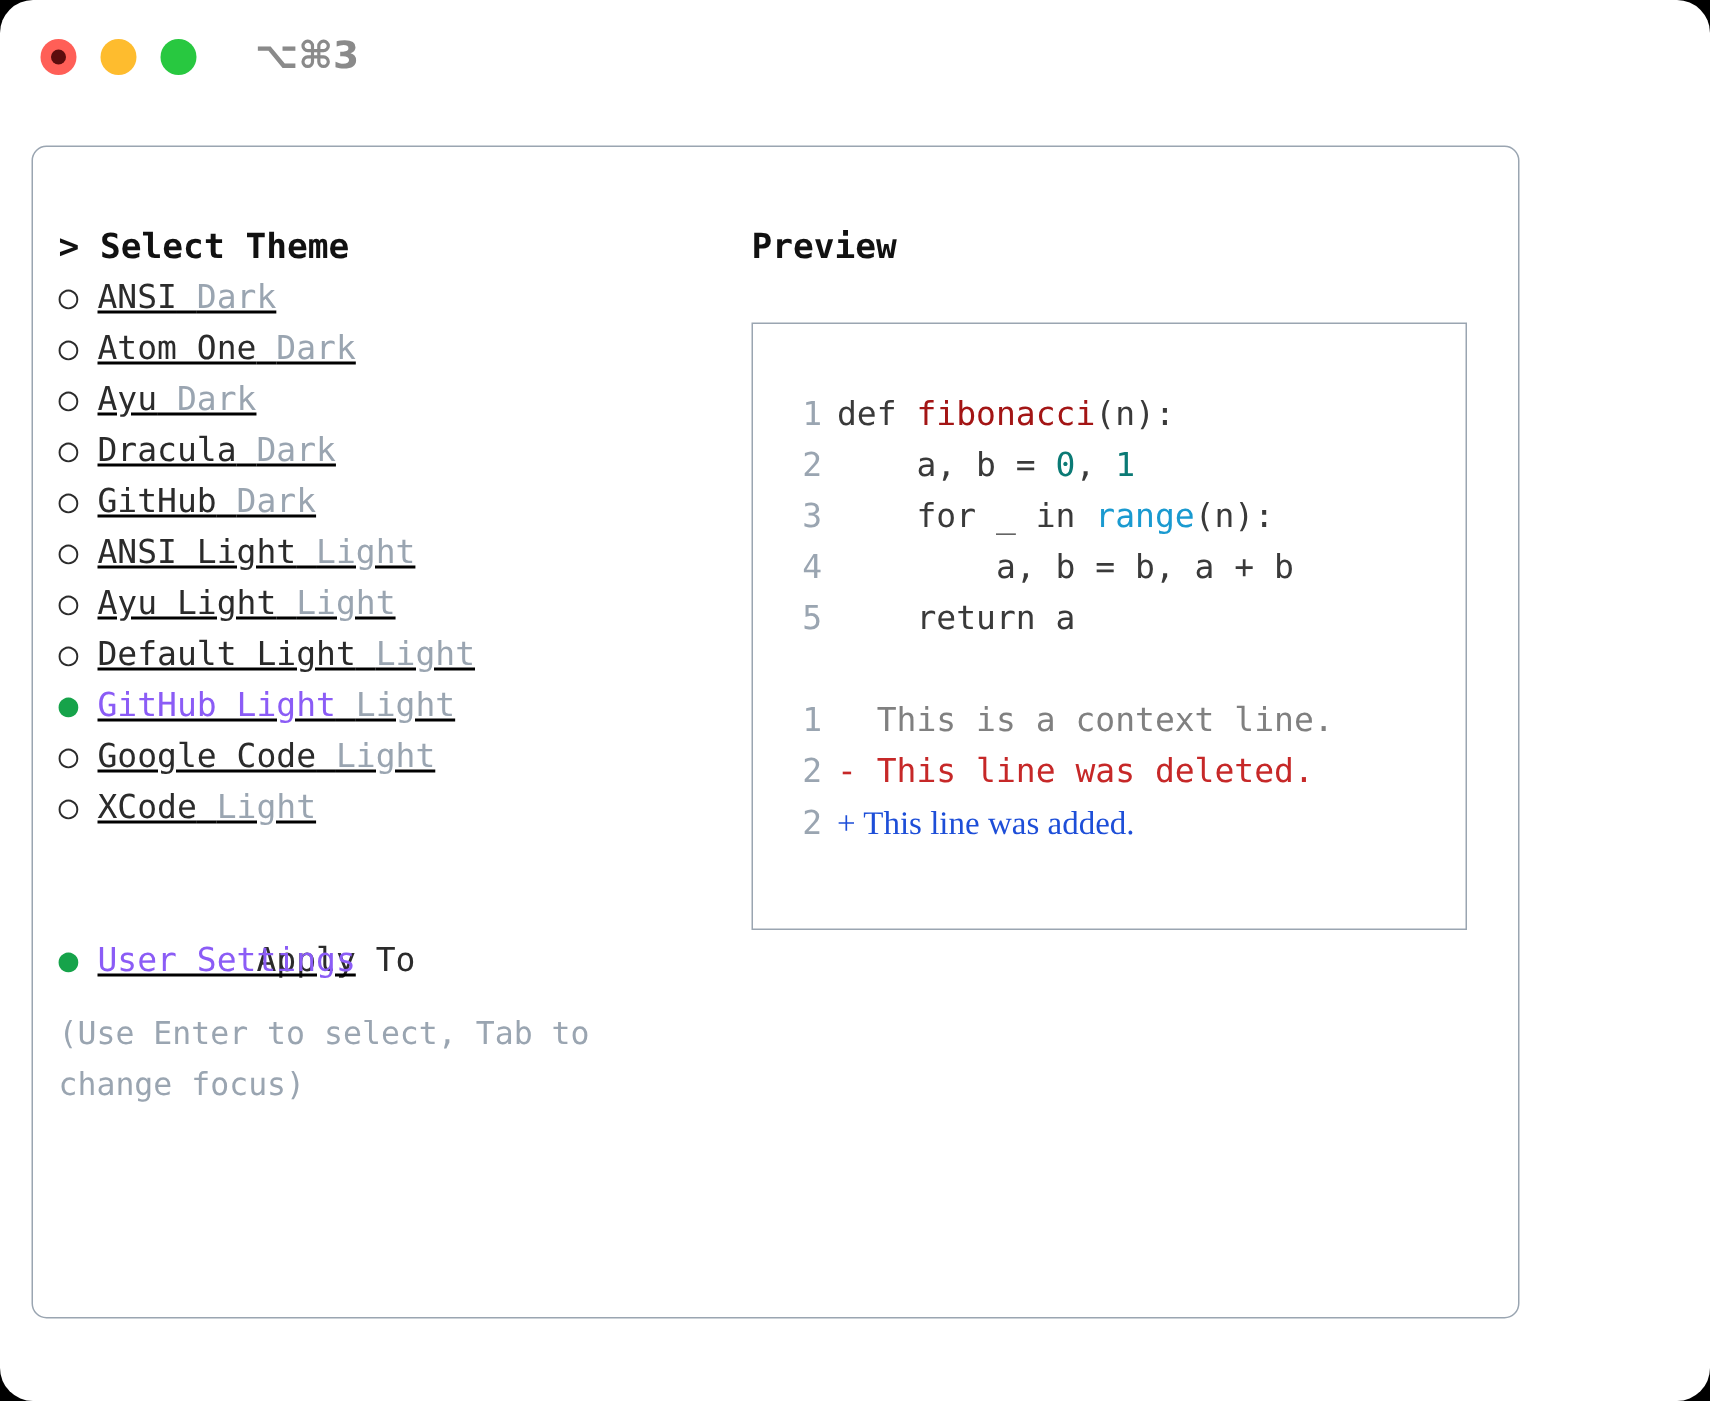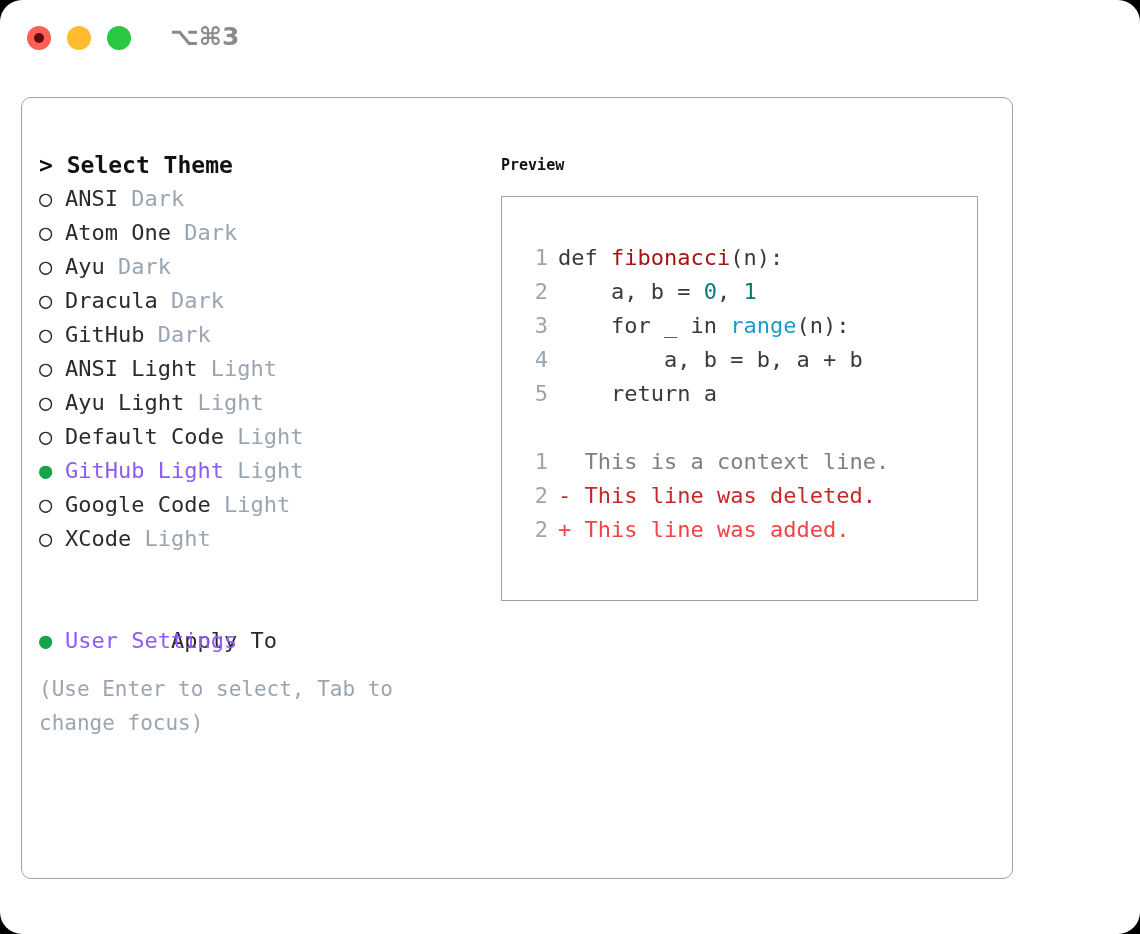--- a/index.html
+++ b/index.html
@@ -96,21 +96,21 @@
   }
 
   .section-title {
     font-size: 23px;
     font-weight: bold;
     color: #111111;
     line-height: 34px;
     white-space: pre;
   }
 
-  .list { margin: 0; padding: 0; }
+  .list { margin: 0; padding: 0; text-decoration: underline; }
 
   .row {
     display: block;
     font-size: 22px;
     line-height: 34px;
     height: 34px;
     white-space: pre;
     color: #2b2b2b;
   }
   .bullet {
@@ -130,28 +130,28 @@
     font-size: 21px;
     line-height: 34px;
     color: #9aa5b1;
     white-space: pre-wrap;
     width: 420px;
     margin-top: 14px;
   }
 
   
   .preview-title {
-    font-size: 15px;
+    font-size: 23px;
     font-weight: bold;
     color: #111111;
     line-height: 34px;
     white-space: pre;
   }
   .preview-box {
-    margin-top: 14px;
+    margin-top: 33px;
     width: 477px;
     height: 405px;
     border: 1.5px solid #9aa5b1;
     box-sizing: border-box;
     background: #ffffff;
     padding: 44px 12px 0 18px;
   }
   .code-line {
     font-size: 22px;
     line-height: 34px;
@@ -167,21 +167,21 @@
     margin-right: 10px;
   }
   .blank-code-line { height: 34px; display: block; }
 
   .tok-default { color: #3a3a3a; }
   .tok-func    { color: #a31515; }
   .tok-num     { color: #0b7a75; }
   .tok-builtin { color: #1a9ad0; }
   .tok-ctx     { color: #808080; }
   .tok-del     { color: #c62828; }
-  .tok-add     { color: #ef4444; }
+  .tok-add     { color: #1d4ed8; font-family: Liberation Serif, serif; }
 </style>
 </head>
 <body>
 
 <div class="window">
 
   <div class="titlebar">
     <div class="lights">
       <span class="light red"></span>
       <span class="light yellow"></span>
@@ -195,21 +195,21 @@
     <div class="col-left">
       <div class="section-title">&gt; Select Theme</div>
       <div class="list" id="theme-list">
           <div class="row"><span class="bullet">○</span><span class="name">ANSI</span><span> </span><span class="variant">Dark</span></div>
           <div class="row"><span class="bullet">○</span><span class="name">Atom One</span><span> </span><span class="variant">Dark</span></div>
           <div class="row"><span class="bullet">○</span><span class="name">Ayu</span><span> </span><span class="variant">Dark</span></div>
           <div class="row"><span class="bullet">○</span><span class="name">Dracula</span><span> </span><span class="variant">Dark</span></div>
           <div class="row"><span class="bullet">○</span><span class="name">GitHub</span><span> </span><span class="variant">Dark</span></div>
           <div class="row"><span class="bullet">○</span><span class="name">ANSI Light</span><span> </span><span class="variant">Light</span></div>
           <div class="row"><span class="bullet">○</span><span class="name">Ayu Light</span><span> </span><span class="variant">Light</span></div>
-          <div class="row"><span class="bullet">○</span><span class="name">Default Code</span><span> </span><span class="variant">Light</span></div>
+          <div class="row"><span class="bullet">○</span><span class="name">Default Light</span><span> </span><span class="variant">Light</span></div>
           <div class="row selected"><span class="bullet filled">●</span><span class="name">GitHub Light</span><span> </span><span class="variant">Light</span></div>
           <div class="row"><span class="bullet">○</span><span class="name">Google Code</span><span> </span><span class="variant">Light</span></div>
           <div class="row"><span class="bullet">○</span><span class="name">XCode</span><span> </span><span class="variant">Light</span></div>
         </div>
 
       <span class="spacer-row"></span>
 
       <div class="row header-row">
         <span class="bullet">○</span><span class="name">Apply To</span>
       </div>

